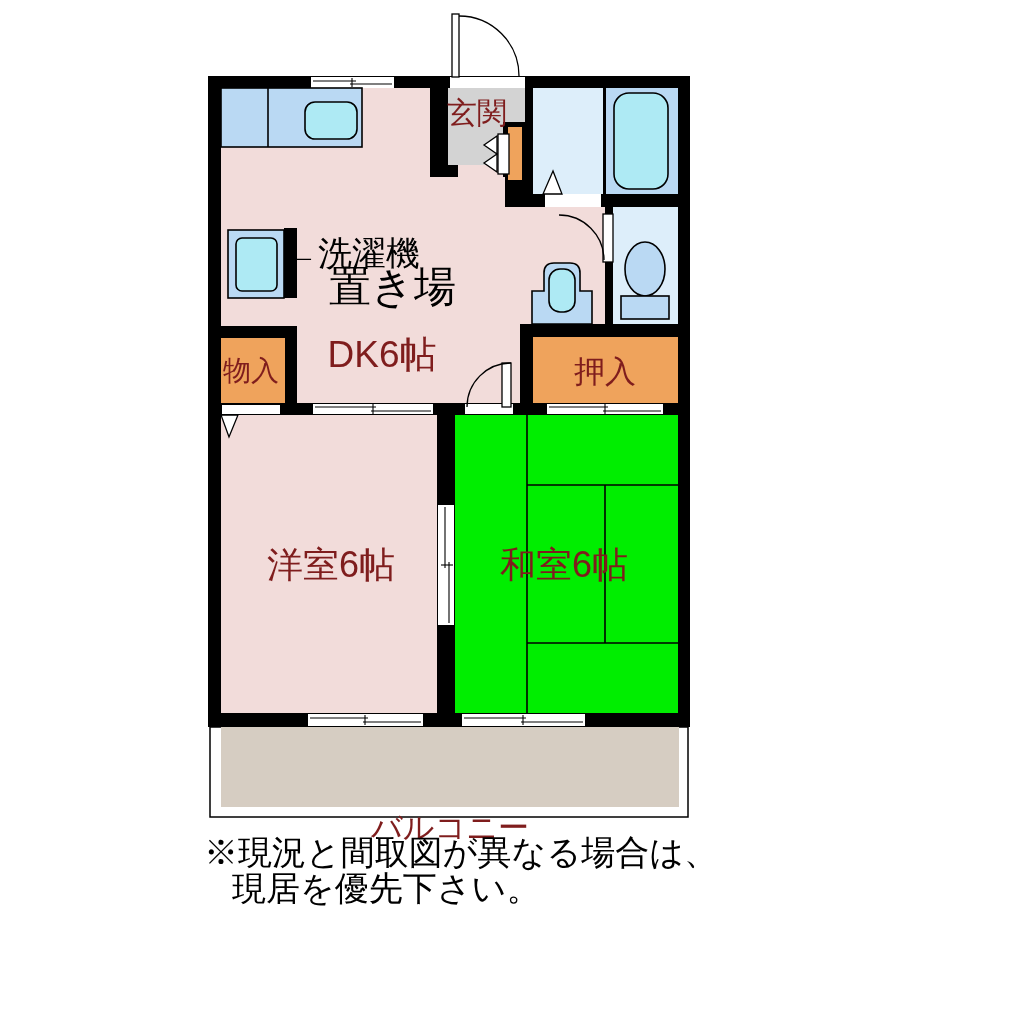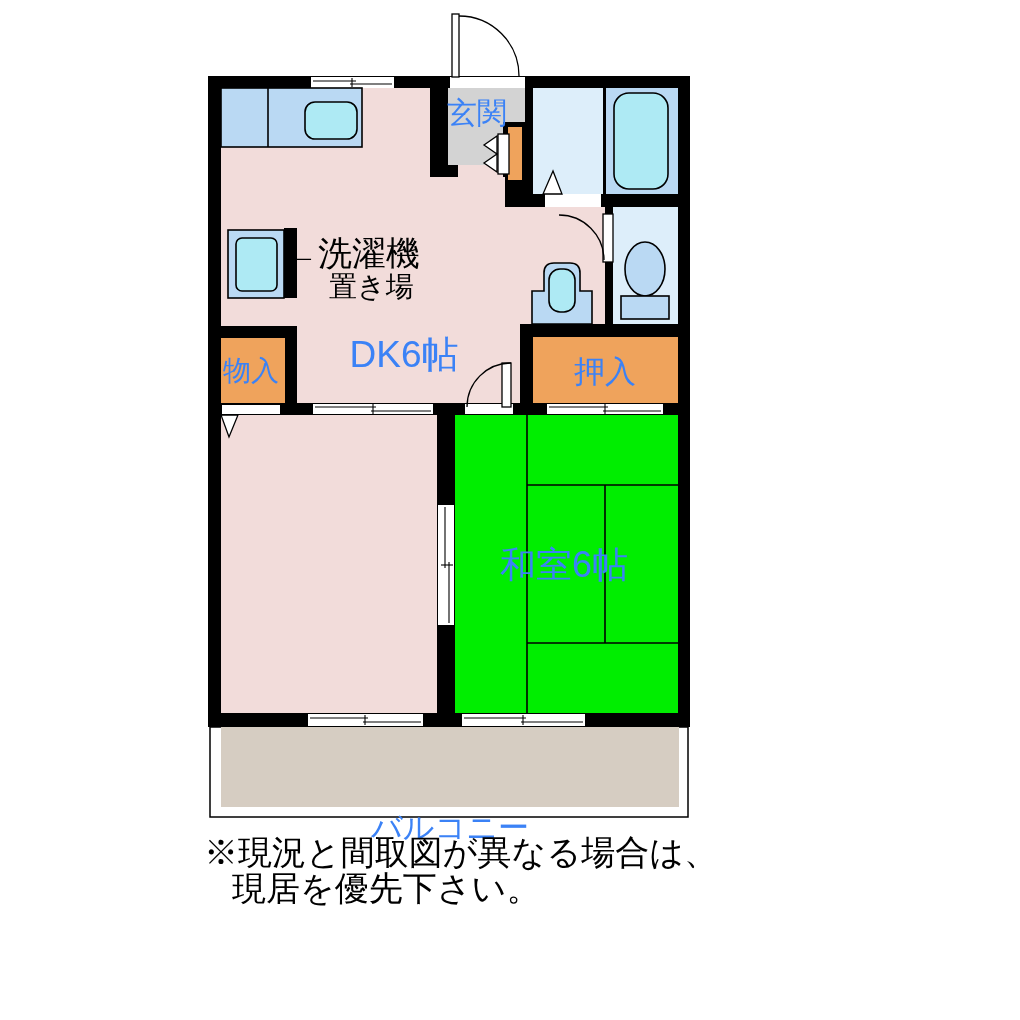--- a/index.html
+++ b/index.html
@@ -1,19 +1,19 @@
 <!DOCTYPE html>
 <html><head>
 <meta charset="utf-8">
 <style>
   html,body{margin:0;padding:0;background:#ffffff;}
   .canvas{position:relative;width:1020px;height:1020px;background:#ffffff;overflow:hidden;
           font-family:"Liberation Sans",sans-serif;}
   .plan-svg{position:absolute;left:0;top:0;}
-  .lbl{position:absolute;transform:translate(-50%,-50%);white-space:nowrap;color:#3b82f6;
+  .lbl{position:absolute;transform:translate(-50%,-50%);white-space:nowrap;color:#7f1d1d;
        font-family:"Liberation Sans",sans-serif;line-height:1;}
   .lbl-left{position:absolute;transform:translate(0,-50%);white-space:nowrap;color:#000;
        font-family:"Liberation Sans",sans-serif;line-height:1;}
 </style>
 </head>
 <body>
 
 <div class="canvas">
 
   <svg class="plan-svg" width="1020" height="1020" viewBox="0 0 1020 1020">
@@ -126,28 +126,29 @@
       <line x1="527" y1="415" x2="527" y2="713"></line>
       <line x1="527" y1="485" x2="678" y2="485"></line>
       <line x1="527" y1="643" x2="678" y2="643"></line>
       <line x1="605" y1="485" x2="605" y2="643"></line>
     </g>
   </svg>
 
   <div class="lbl" style="left:477px;top:113px;font-size:30px;">玄関</div>
 
   <div class="lbl-left" style="left:284px;top:253px;font-size:34px;">←洗濯機</div>
-  <div class="lbl-left" style="left:329px;top:287px;font-size:28px;">置き場</div>
+  <div class="lbl-left" style="left:329px;top:287px;font-size:42px;">置き場</div>
 
-  <div class="lbl" style="left:404px;top:354px;font-size:37px;">DK6帖</div>
+  <div class="lbl" style="left:382px;top:354px;font-size:37px;">DK6帖</div>
 
   <div class="lbl" style="left:251px;top:371px;font-size:28px;">物入</div>
 
   <div class="lbl" style="left:605px;top:371px;font-size:31px;">押入</div>
 
+  <div class="lbl" style="left:331px;top:565px;font-size:36px;">洋室6帖</div>
 
   <div class="lbl" style="left:564px;top:565px;font-size:36px;">和室6帖</div>
 
   <div class="lbl" style="left:450px;top:827px;font-size:31px;">バルコニー</div>
 
   <div class="lbl-left" style="left:232px;top:888px;font-size:34px;">現居を優先下さい。</div>
   <div class="lbl-left" style="left:204px;top:852px;font-size:34px;">※現況と間取図が異なる場合は、</div>
 
 </div>
 

